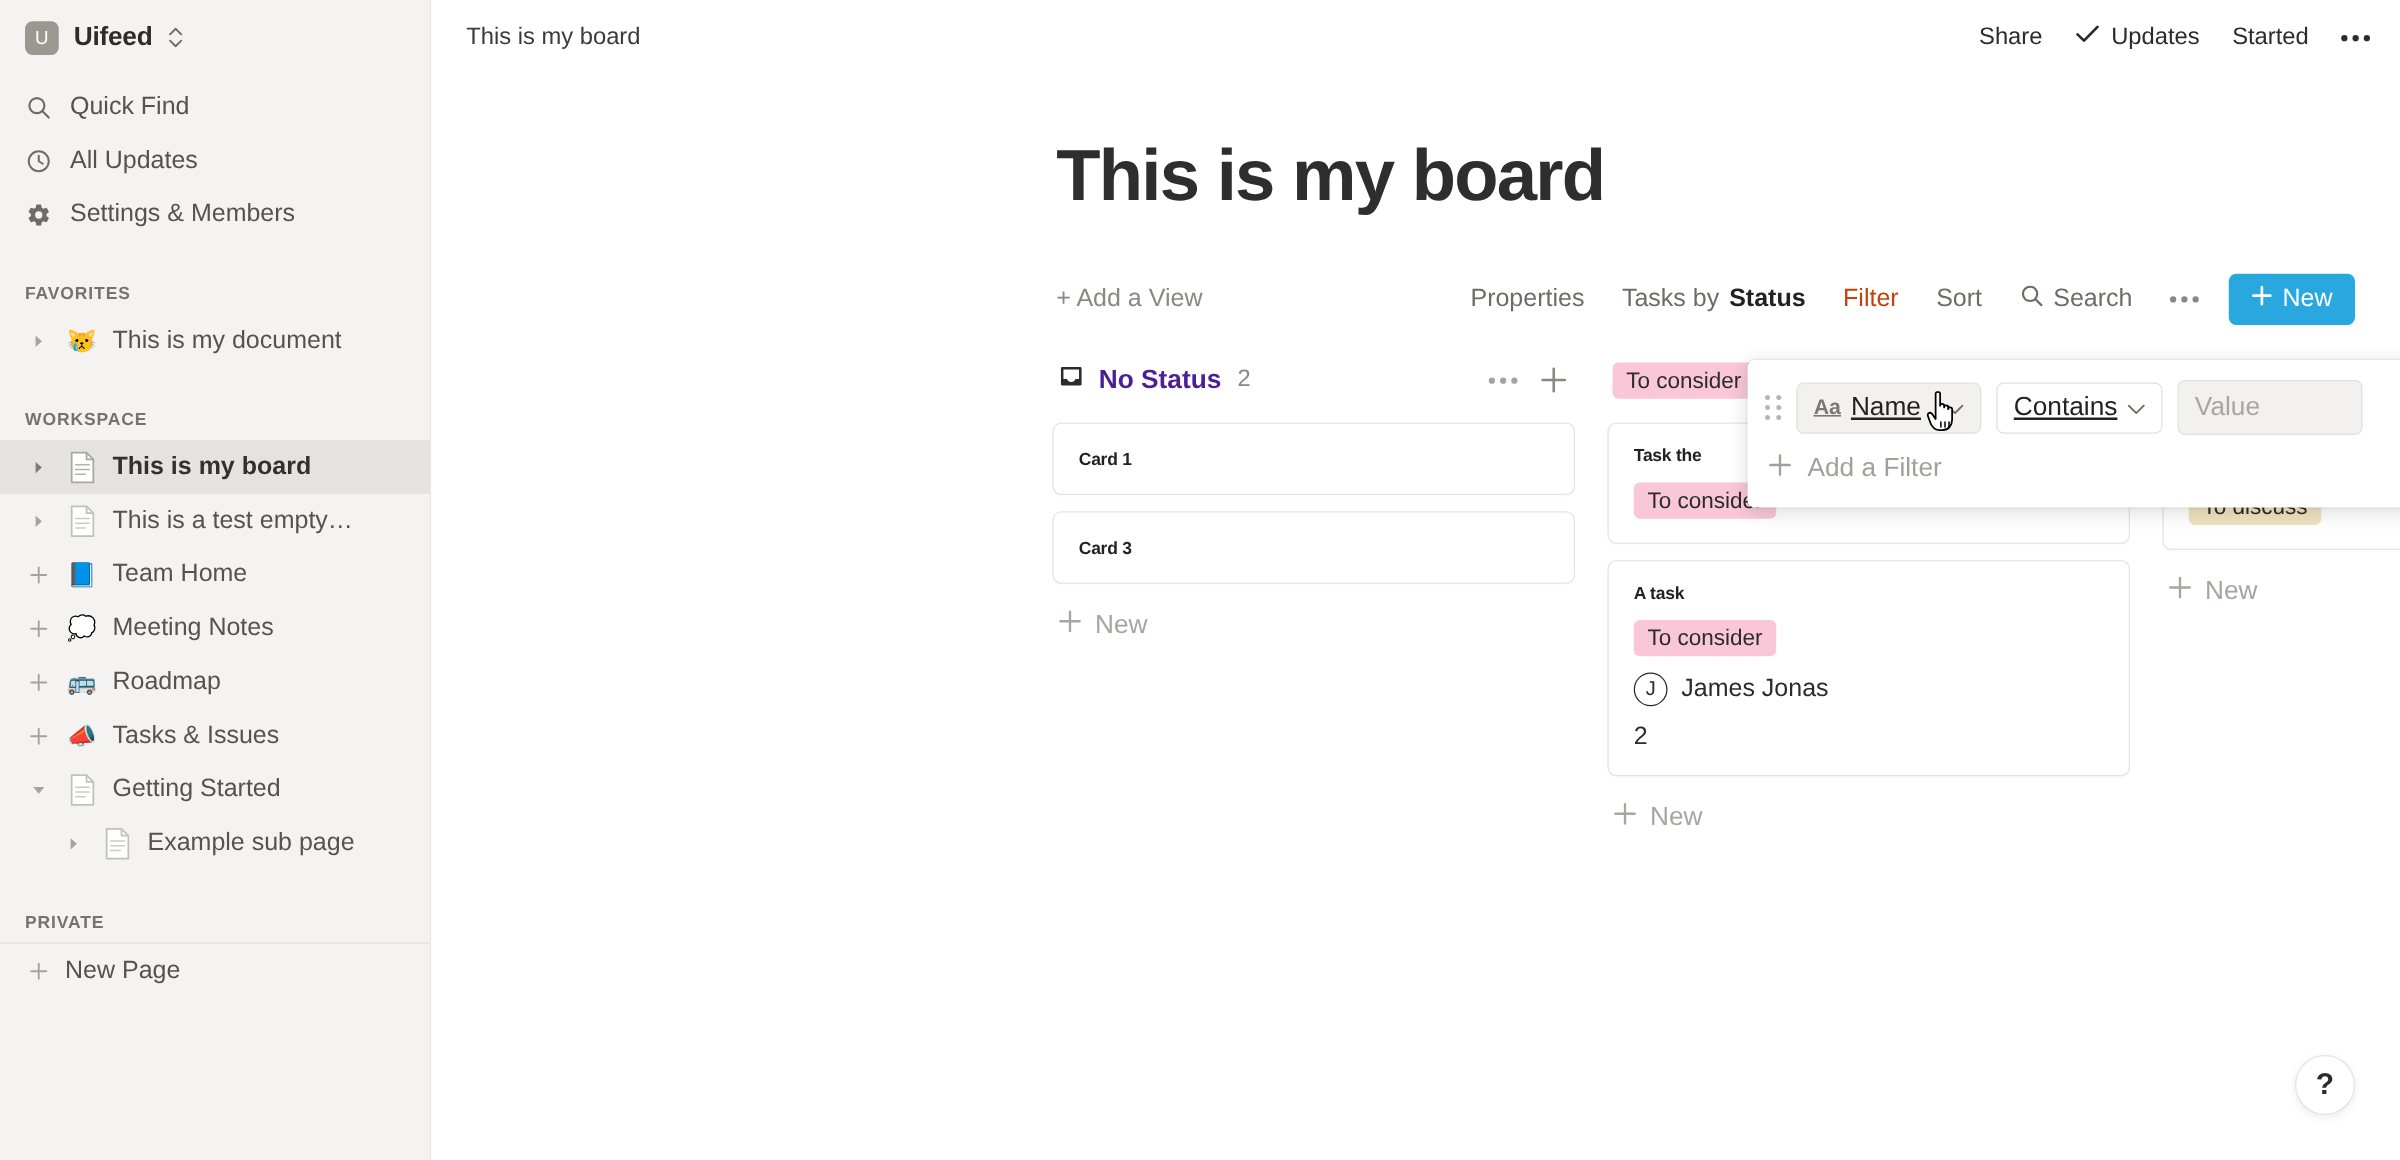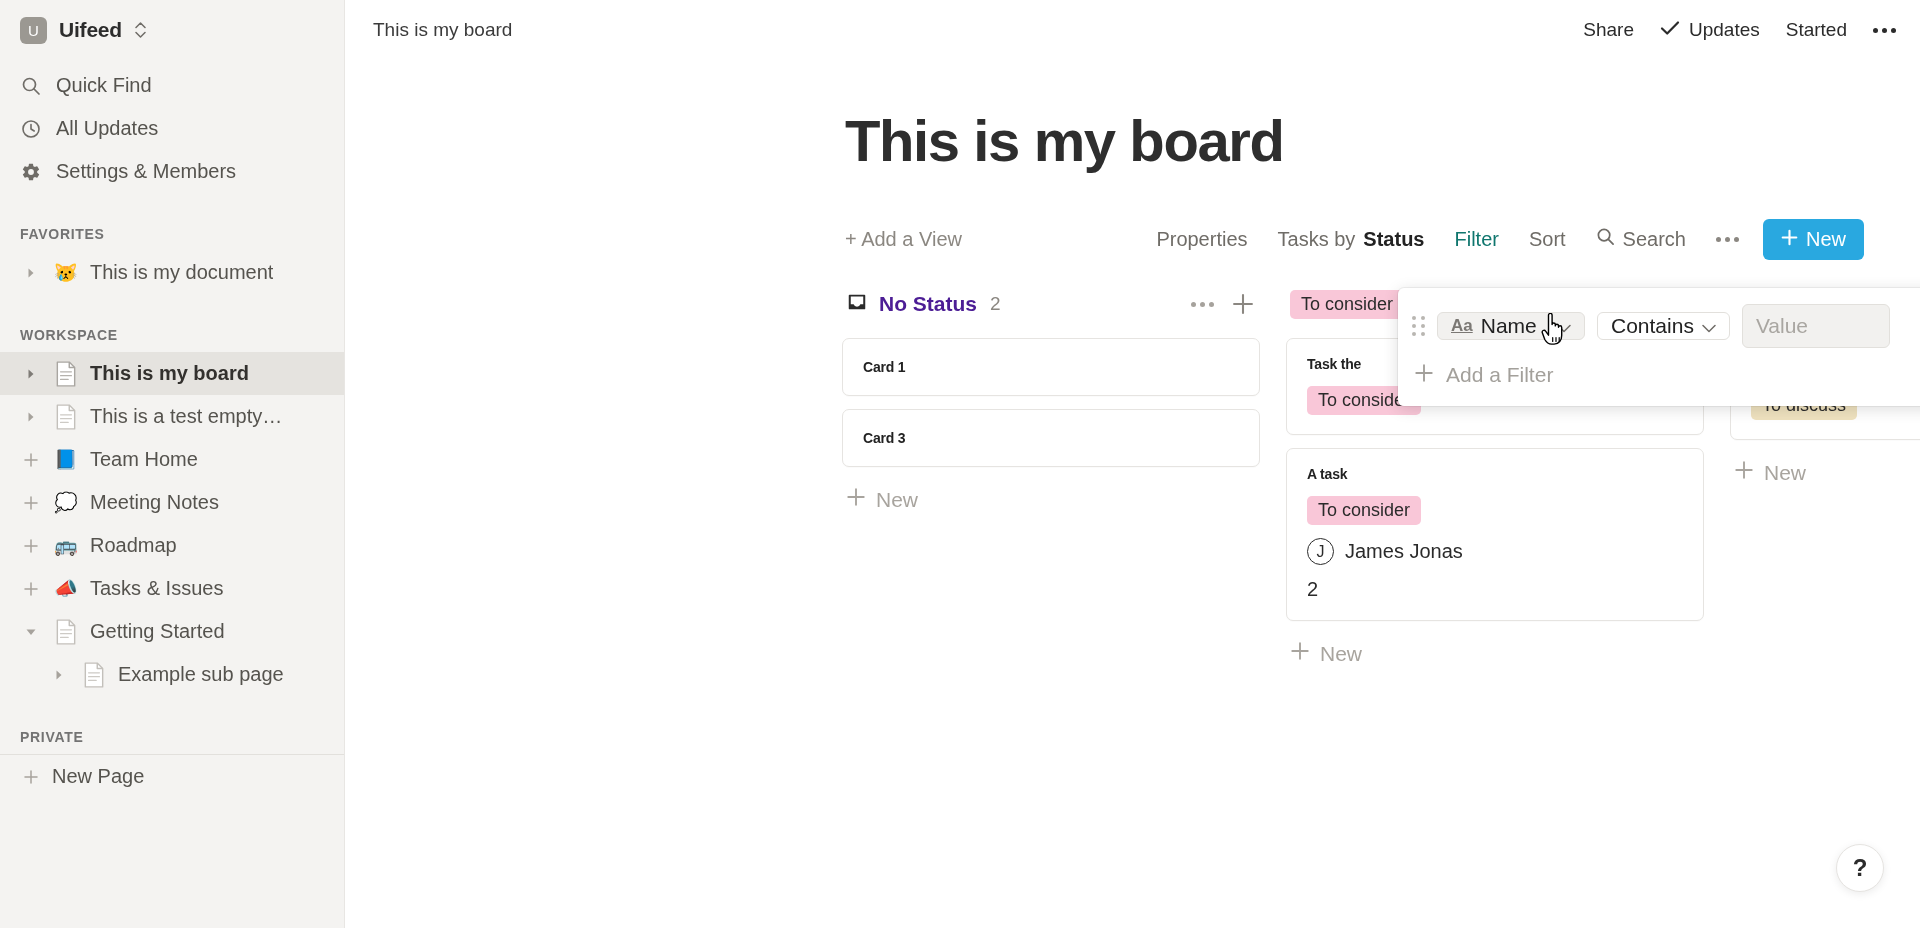--- a/index.html
+++ b/index.html
@@ -84,32 +84,32 @@
 
   .board-title {
     font-size: 58px; font-weight: 700; color: #2e2e2e;
     letter-spacing: -1.4px;
     padding: 52px 0 0 500px;
     line-height: 1;
   }
 
   .toolbar {
     display: flex; align-items: center;
-    margin: 46px 0 0 0; padding: 0 56px 0 500px;
+    margin: 46px 0 0 0; padding: 0 36px 0 500px;
     height: 46px;
   }
   .add-view { font-size: 20px; color: #8b8781; cursor: pointer; }
   .toolbar .spacer { flex: 1; }
   .tb-item {
     font-size: 20px; color: #6f6c67; margin-left: 30px;
     cursor: pointer; display: flex; align-items: center; gap: 8px;
     white-space: nowrap;
   }
   .tb-item.strong-part b { color: #222; font-weight: 700; }
-  .tb-item.accent { color: #0f766e; }
+  .tb-item.accent { color: #c2410c; }
   .tb-dots { display:flex; gap:4px; margin-left: 30px; cursor:pointer; align-items:center; }
   .tb-dots i { width:5px; height:5px; border-radius:50%; background:#8b8781; display:block; }
   .new-btn {
     margin-left: 24px; background: #29a8e0; color: #fff;
     border-radius: 6px; height: 41px; padding: 0 18px;
     display: flex; align-items: center; gap: 8px;
     font-size: 20px; font-weight: 500; cursor: pointer;
   }
 
   
@@ -169,23 +169,23 @@
     border-radius: 6px;
     box-shadow: 0 3px 16px rgba(0,0,0,0.14), 0 0 0 1px rgba(0,0,0,0.05);
     padding: 14px 0 10px 0;
     z-index: 40;
   }
   .filter-row { display: flex; align-items: center; padding: 0 18px 0 14px; gap: 12px; height: 48px; }
   .grip { display: grid; grid-template-columns: repeat(2, 4px); gap: 4px 5px; cursor: grab; }
   .grip i { width: 4px; height: 4px; border-radius: 50%; background: #b9b6b1; display: block; }
   .chip {
     display: flex; align-items: center; gap: 8px;
-    height: 28px; padding: 0 13px;
+    height: 41px; padding: 0 13px;
     border: 1px solid #e2e0dc; border-radius: 6px; background: #fff;
-    font-size: 21px; color: #222; cursor: pointer; position: relative;
+    font-size: 21px; color: #222; cursor: pointer; position: relative; text-decoration: underline;
   }
   .chip.prop { background: #f2f1ef; min-width: 148px; }
   .chip .aa { font-size: 17px; color: #7b7874; text-decoration: underline; font-weight: 600; }
   .chip .cv { flex: 1; }
   .value-input {
     height: 44px; width: 148px; border: 1px solid #e2e0dc; border-radius: 6px;
     background: #f2f1ef; font-size: 21px; color: #a9a6a1;
     padding: 0 13px; font-family: "Liberation Sans", sans-serif;
     outline: none;
   }

